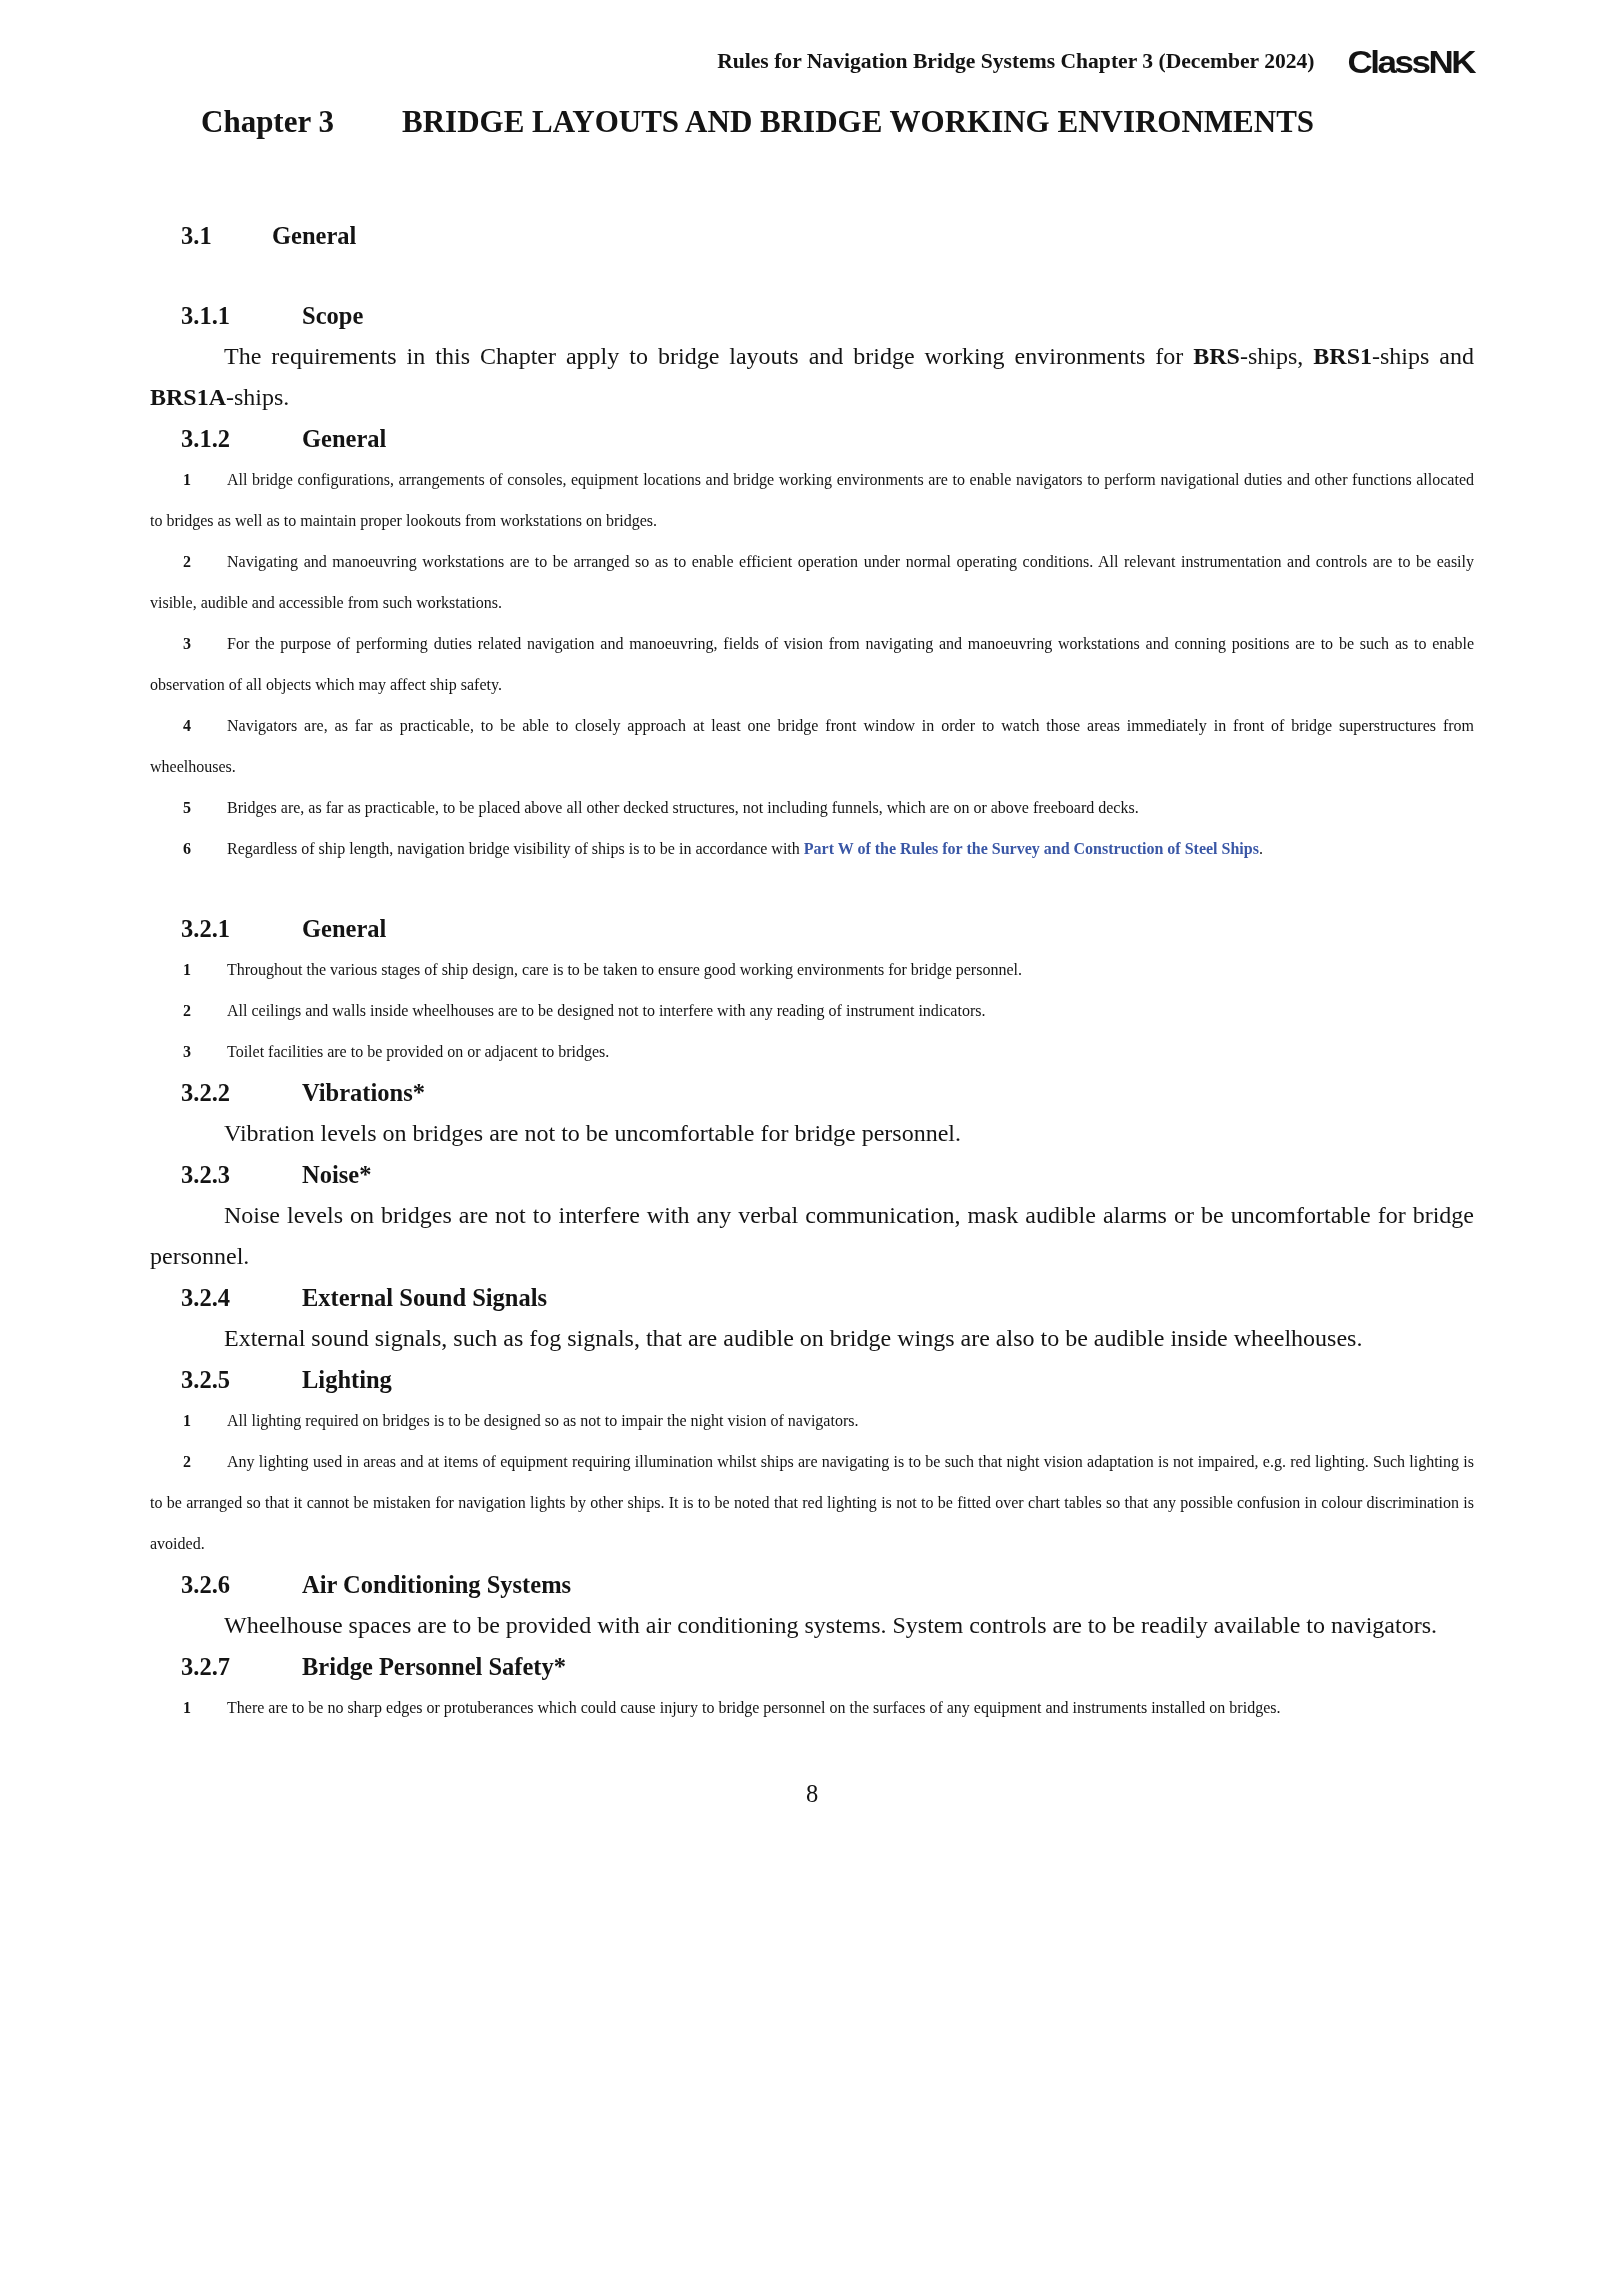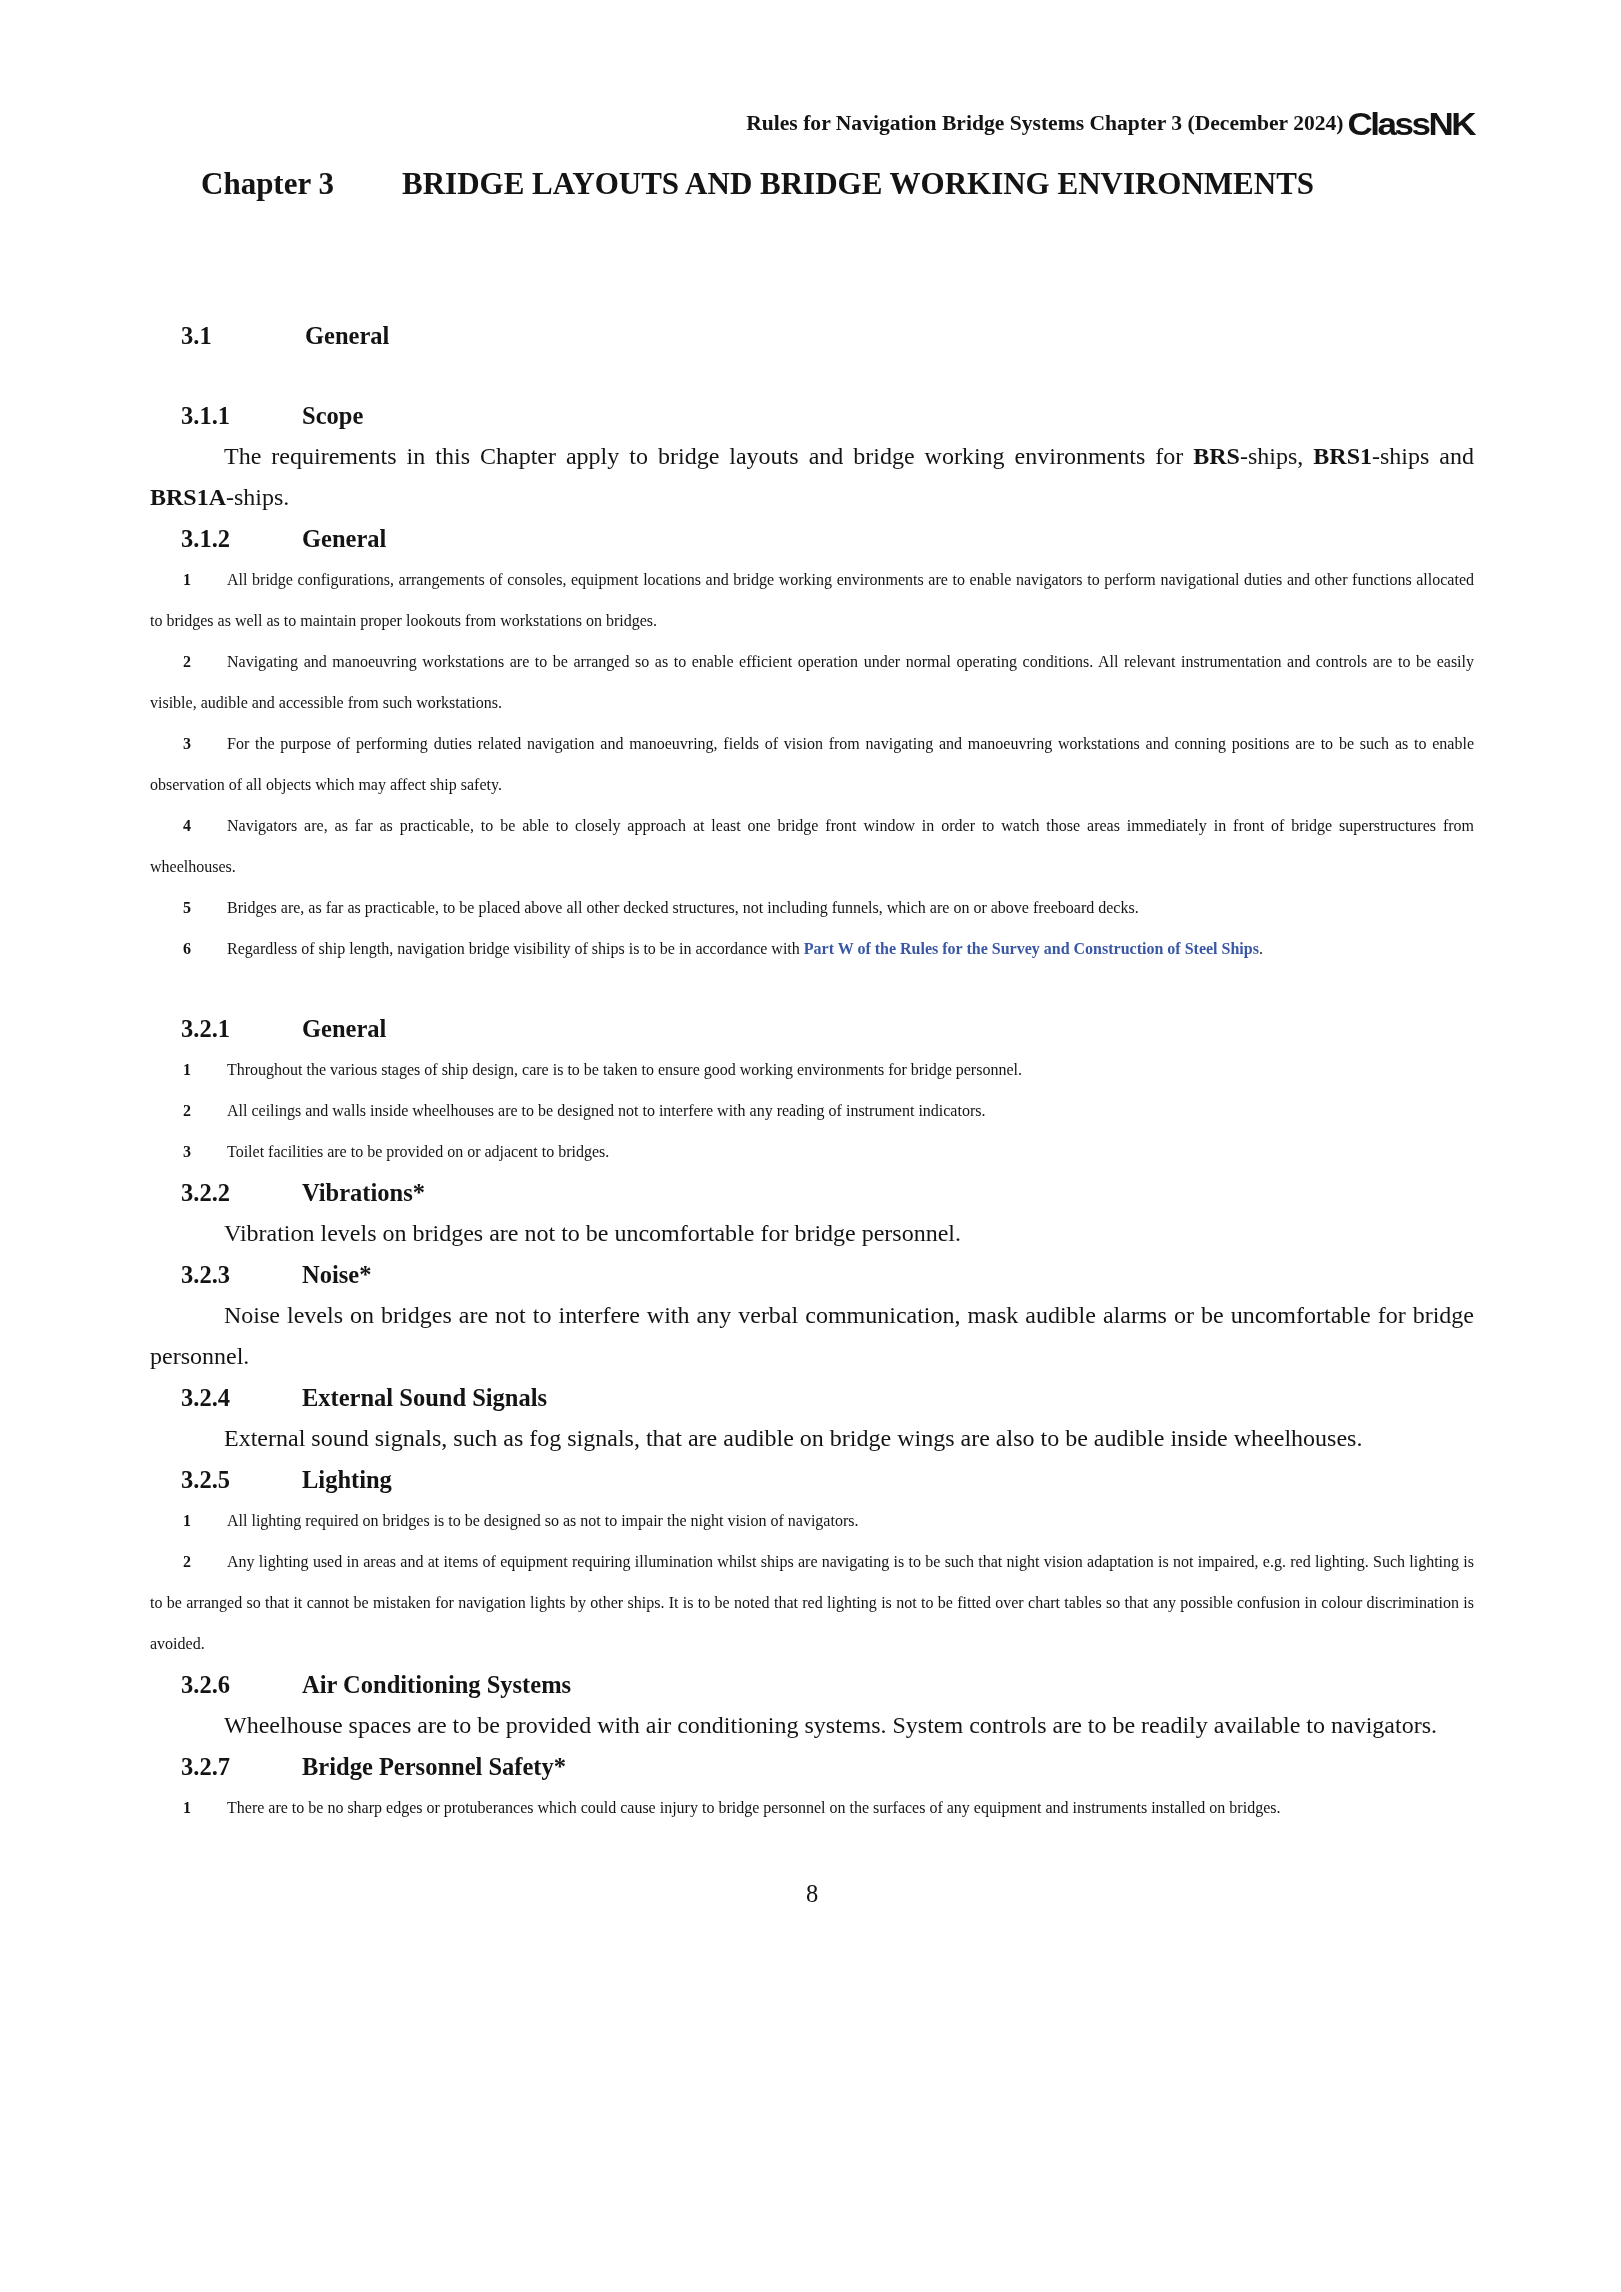--- a/index.html
+++ b/index.html
@@ -3,40 +3,40 @@
 <meta charset="utf-8">
 <style>
   html,body { margin:0; padding:0; }
   .page {
     width:1621px; height:2293px; position:relative; background:#ffffff;
     color:#141414; font-family:"Liberation Serif", serif; overflow:hidden;
     box-sizing:border-box;
   }
   .content { padding:0 147px 0 150px; }
 
-  .hdr { display:flex; justify-content:flex-end; align-items:center; gap:4px; padding-top:106px; }
+  .hdr { display:flex; justify-content:flex-end; align-items:center; gap:33px; padding-top:44px; }
   .hdr-text { font-weight:bold; font-size:21.6px; white-space:nowrap; }
   .logo {
     font-family:"Liberation Sans", sans-serif; font-weight:bold; font-size:35px;
     letter-spacing:-2.5px; line-height:1; transform:scaleY(0.92);
   }
 
   .chapter { display:flex; margin-top:20px; font-size:31px; font-weight:bold; line-height:45px; }
   .chapter .cnum { margin-left:51px; width:201px; flex:none; }
 
   .h2, .h3 { display:flex; font-weight:bold; font-size:24.5px; line-height:41px; }
   .h2 .num { margin-left:31px; width:91px; flex:none; }
   .h3 .num { margin-left:31px; width:121px; flex:none; }
 
   .body-p { margin:0; font-size:24px; line-height:41px; text-align:justify; text-indent:74px; }
   .item   { margin:0; font-size:16px; line-height:41px; text-align:justify; text-indent:33px; }
   .item .no { font-weight:bold; display:inline-block; width:44px; text-indent:0; }
   b { font-weight:bold; }
 
-  .mt-big   { margin-top:109px;gap:33px; }  
+  .mt-big   { margin-top:71px; }  
   .mt-line  { margin-top:41px; }   
   .mt-line2 { margin-top:39px; }
 
   .ref { color:#3A57A6; font-weight:bold; text-decoration:none; cursor:pointer; }
 
   .pagenum { text-align:center; margin-top:45px; font-size:24.5px; line-height:41px; }
 </style>
 </head>
 <body>
 

